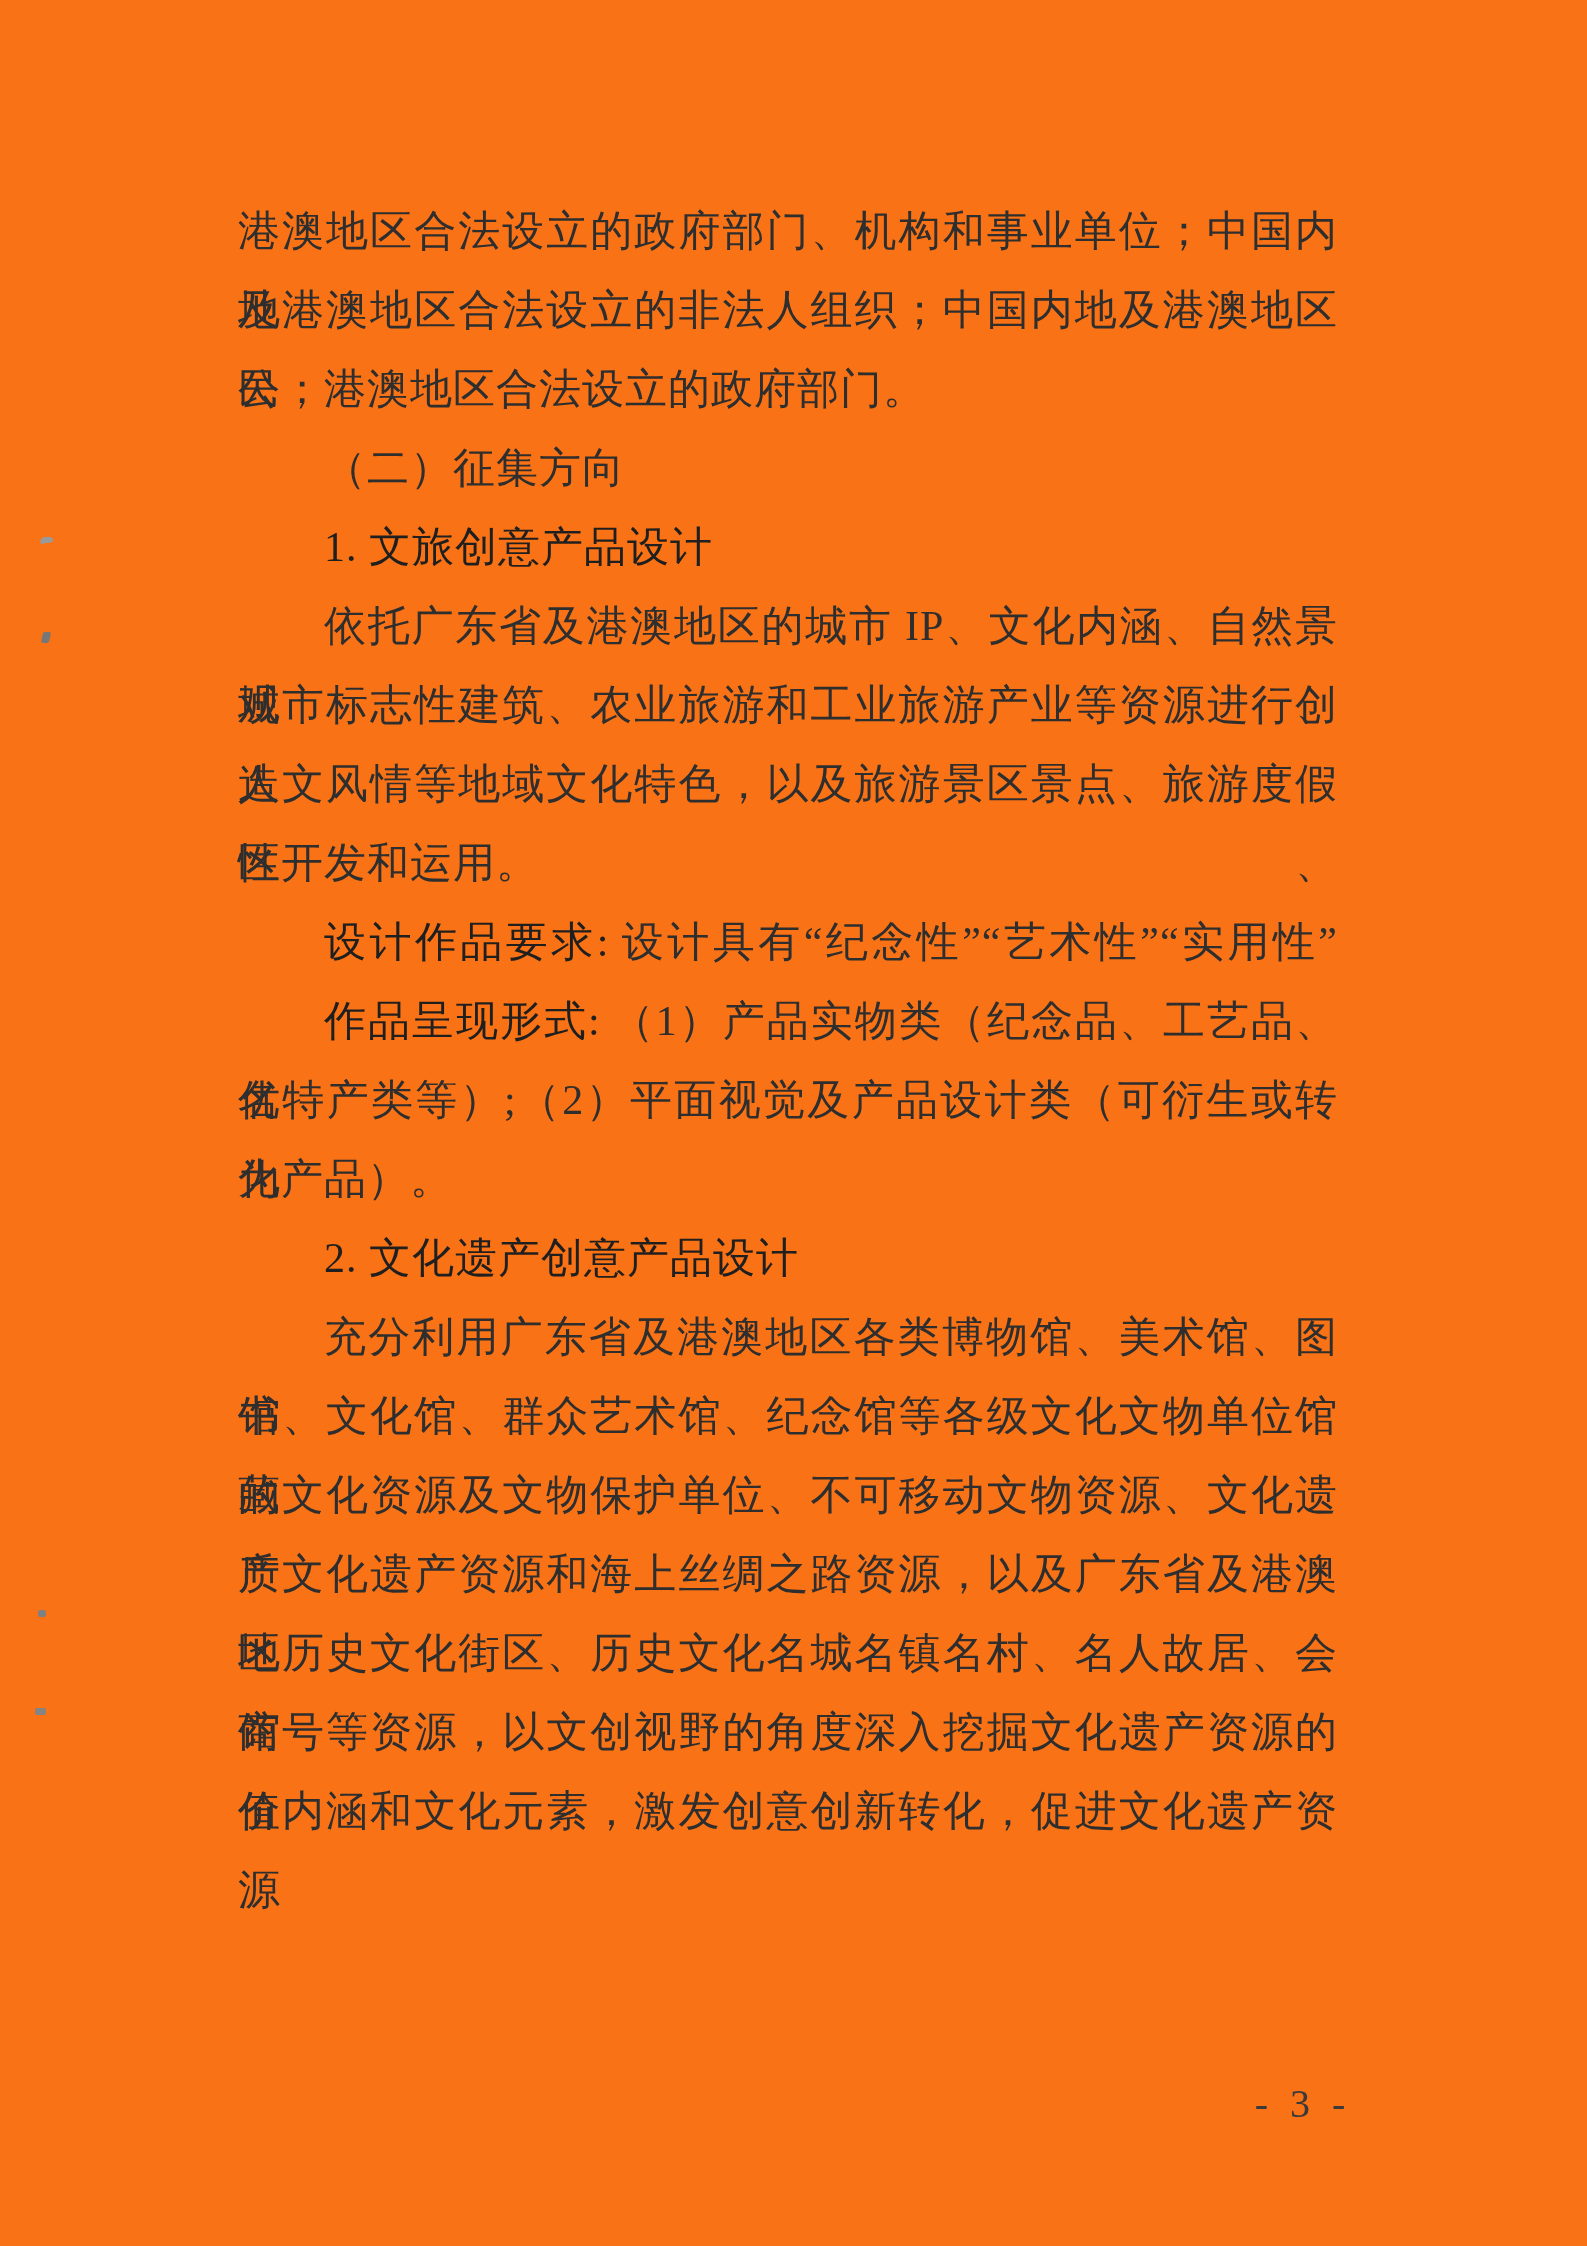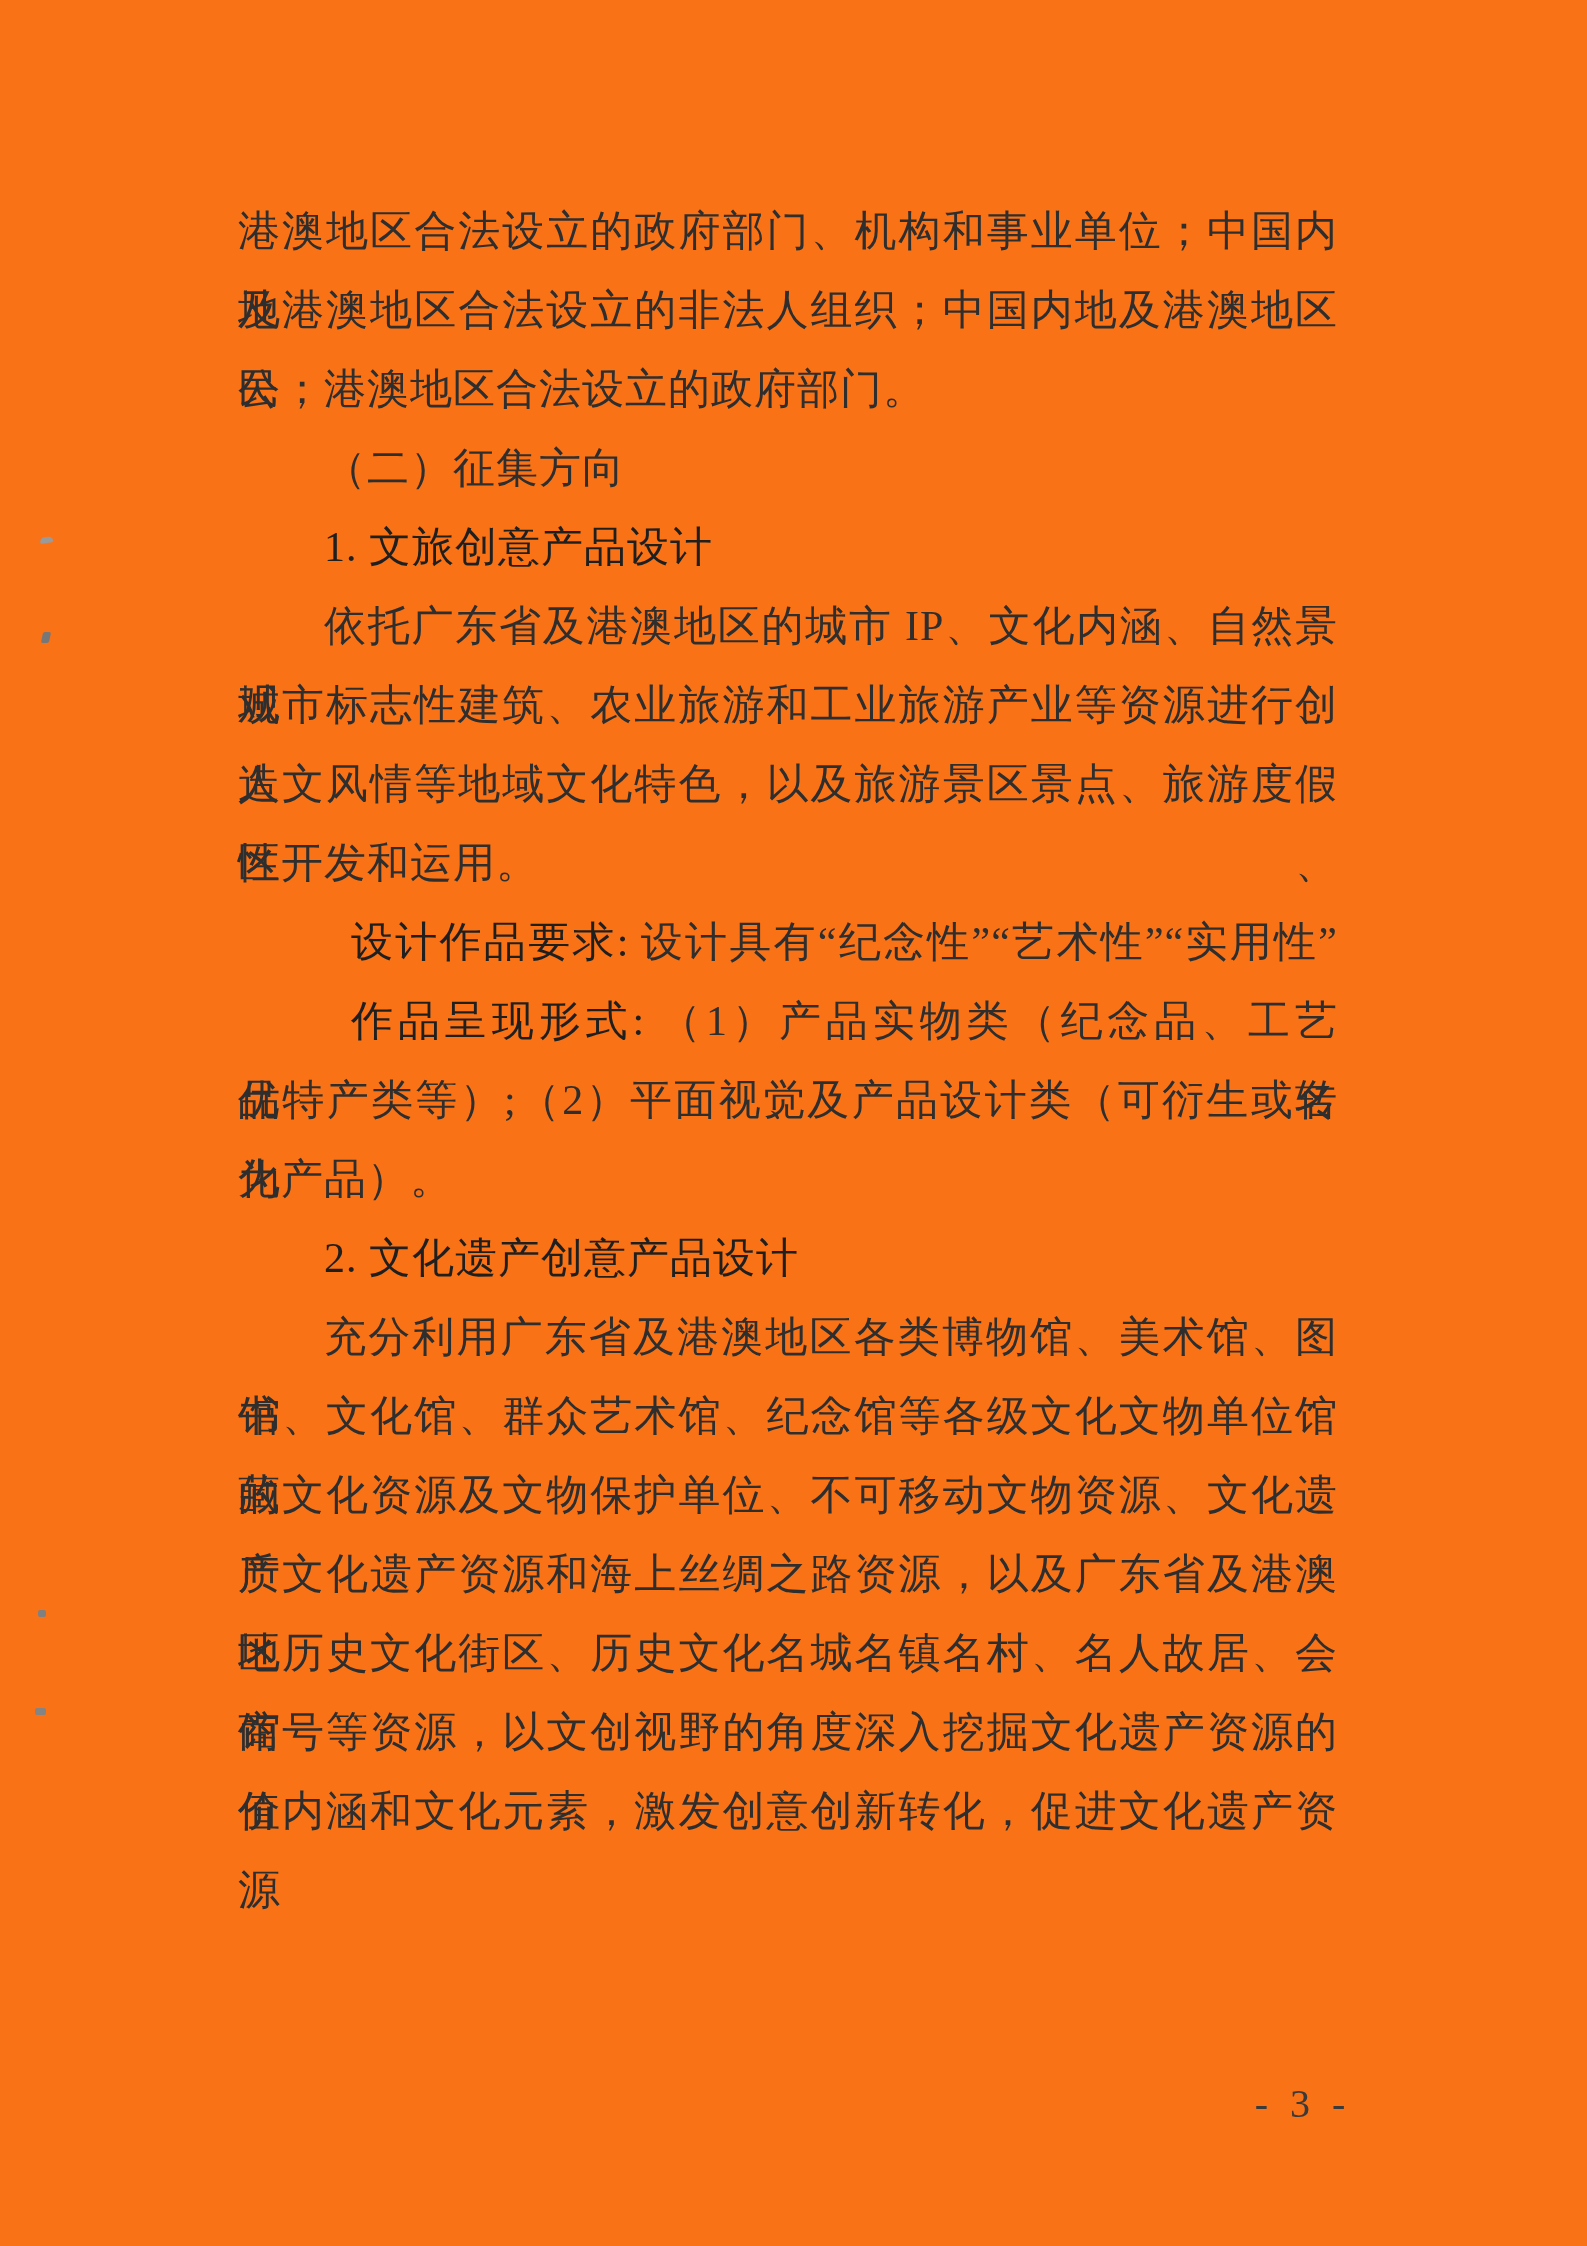--- a/index.html
+++ b/index.html
@@ -43,21 +43,20 @@
     text-indent: 86px;
   }
   
   .line.bold,
   .lead {
     font-weight: 400;
     color: #1f1f1f;
   }
   .lead {
     padding-right: 10px;
-    margin-left: 27px;
   }
   .page-number {
     position: absolute;
     left: 1238px;
     top: 2080px;
     width: 130px;
     font-size: 40px;
     line-height: 48px;
     letter-spacing: 6px;
     color: #3a3a3a;

